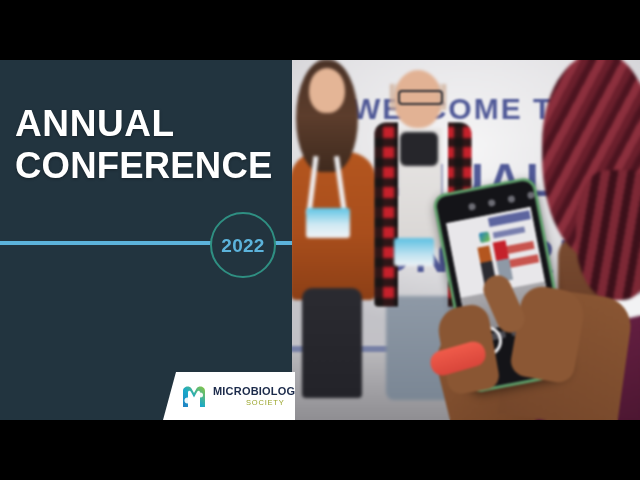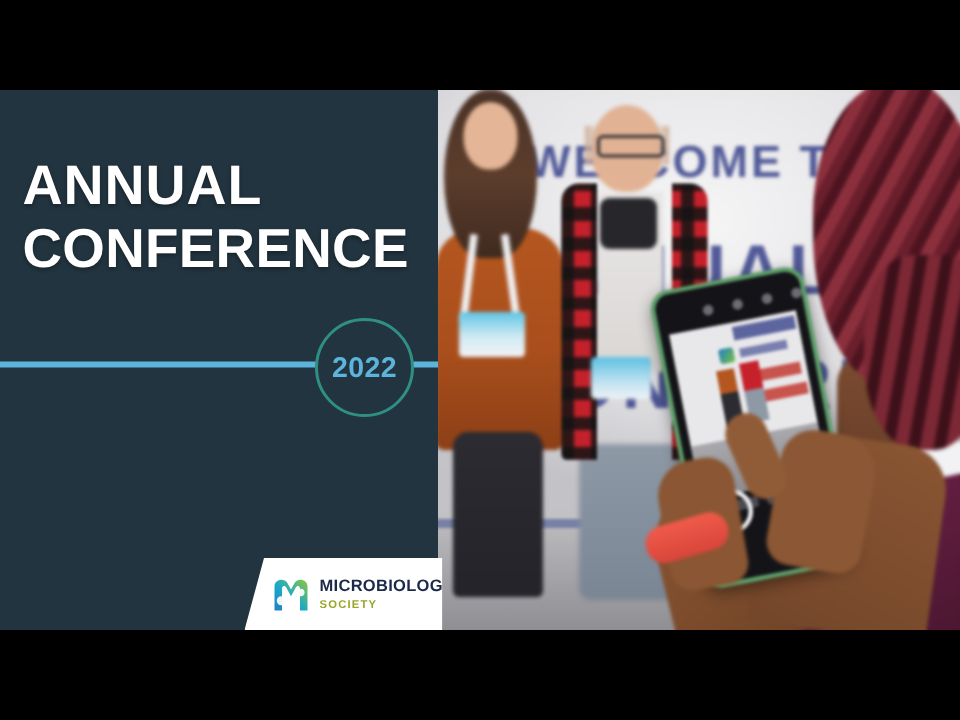--- a/index.html
+++ b/index.html
@@ -431,23 +431,24 @@
   .logo-words { display: flex; flex-direction: column; line-height: 1; }
   .logo-main {
     color: #1b2a4a;
     font-size: 11px;
     font-weight: bold;
     letter-spacing: 0.2px;
   }
   .logo-sub {
     color: #9aa52a;
     font-size: 7.5px;
-    font-weight: bold;
+    font-weight: normal;
     letter-spacing: 0.8px;
     margin-top: 2px;
+    margin-left: 33px;
   }
 </style>
 </head>
 <body>
 
 <div id="stage">
 
   <div id="band">
 
     <div id="photo">

